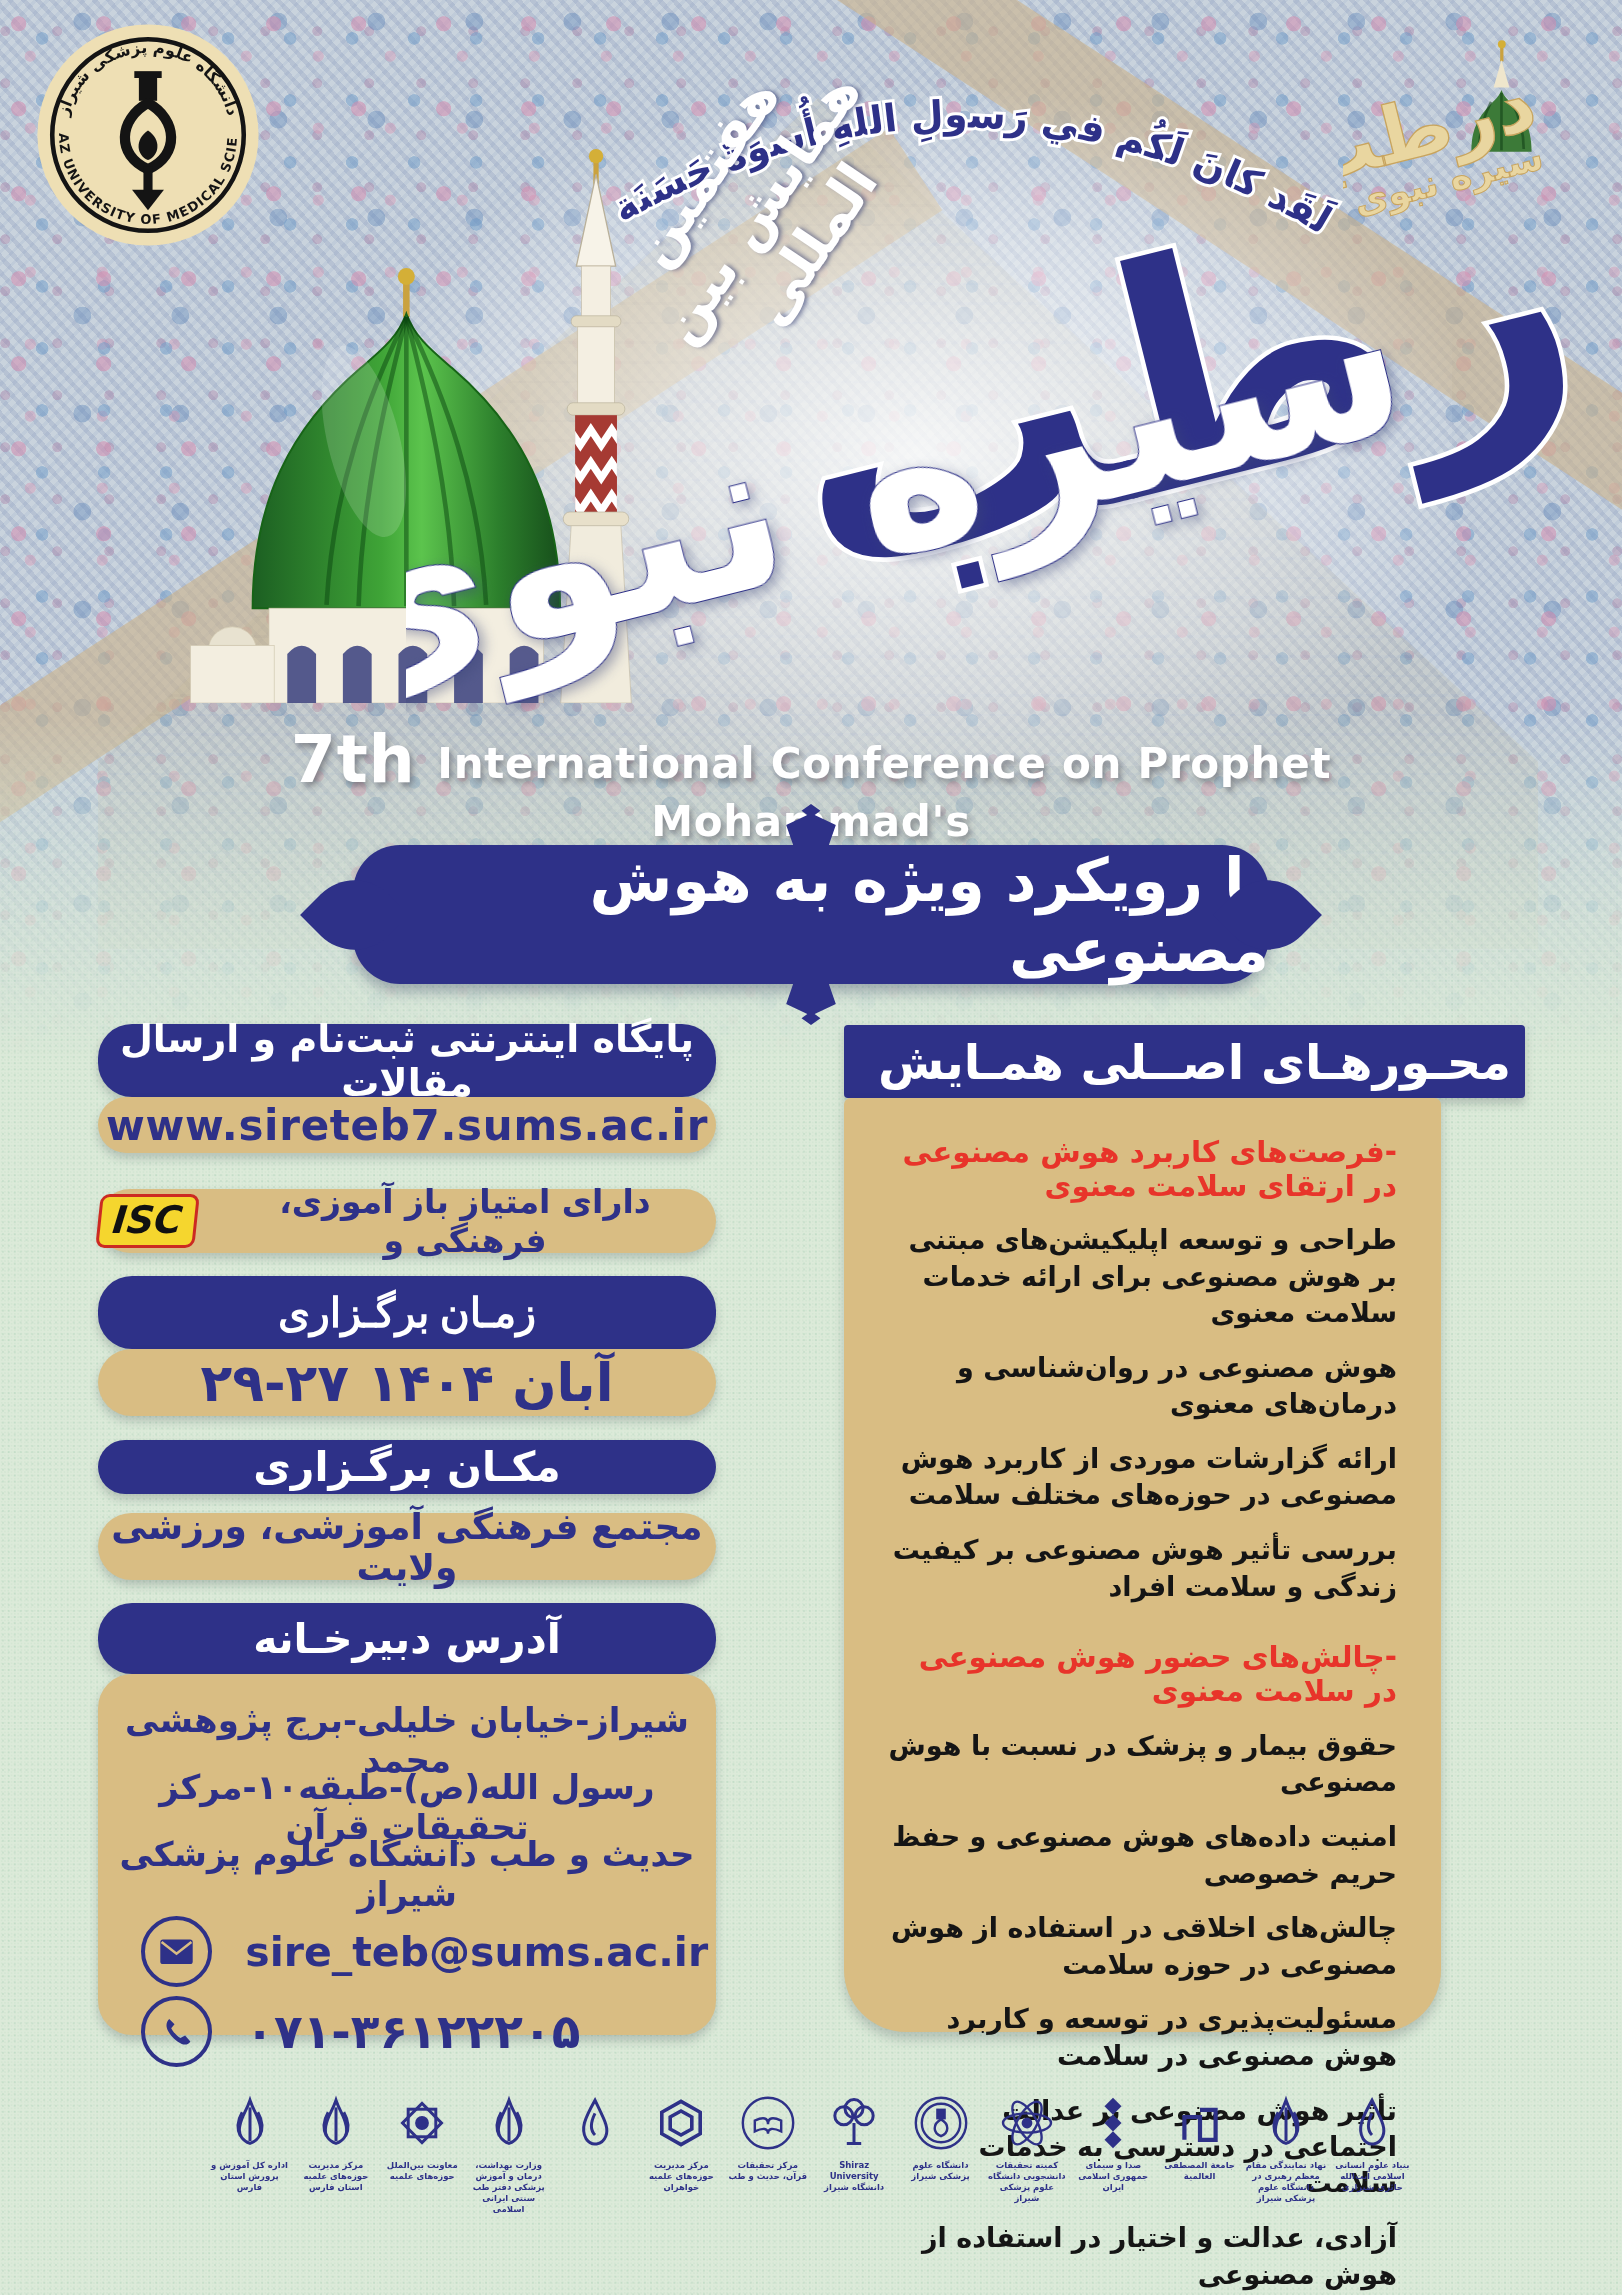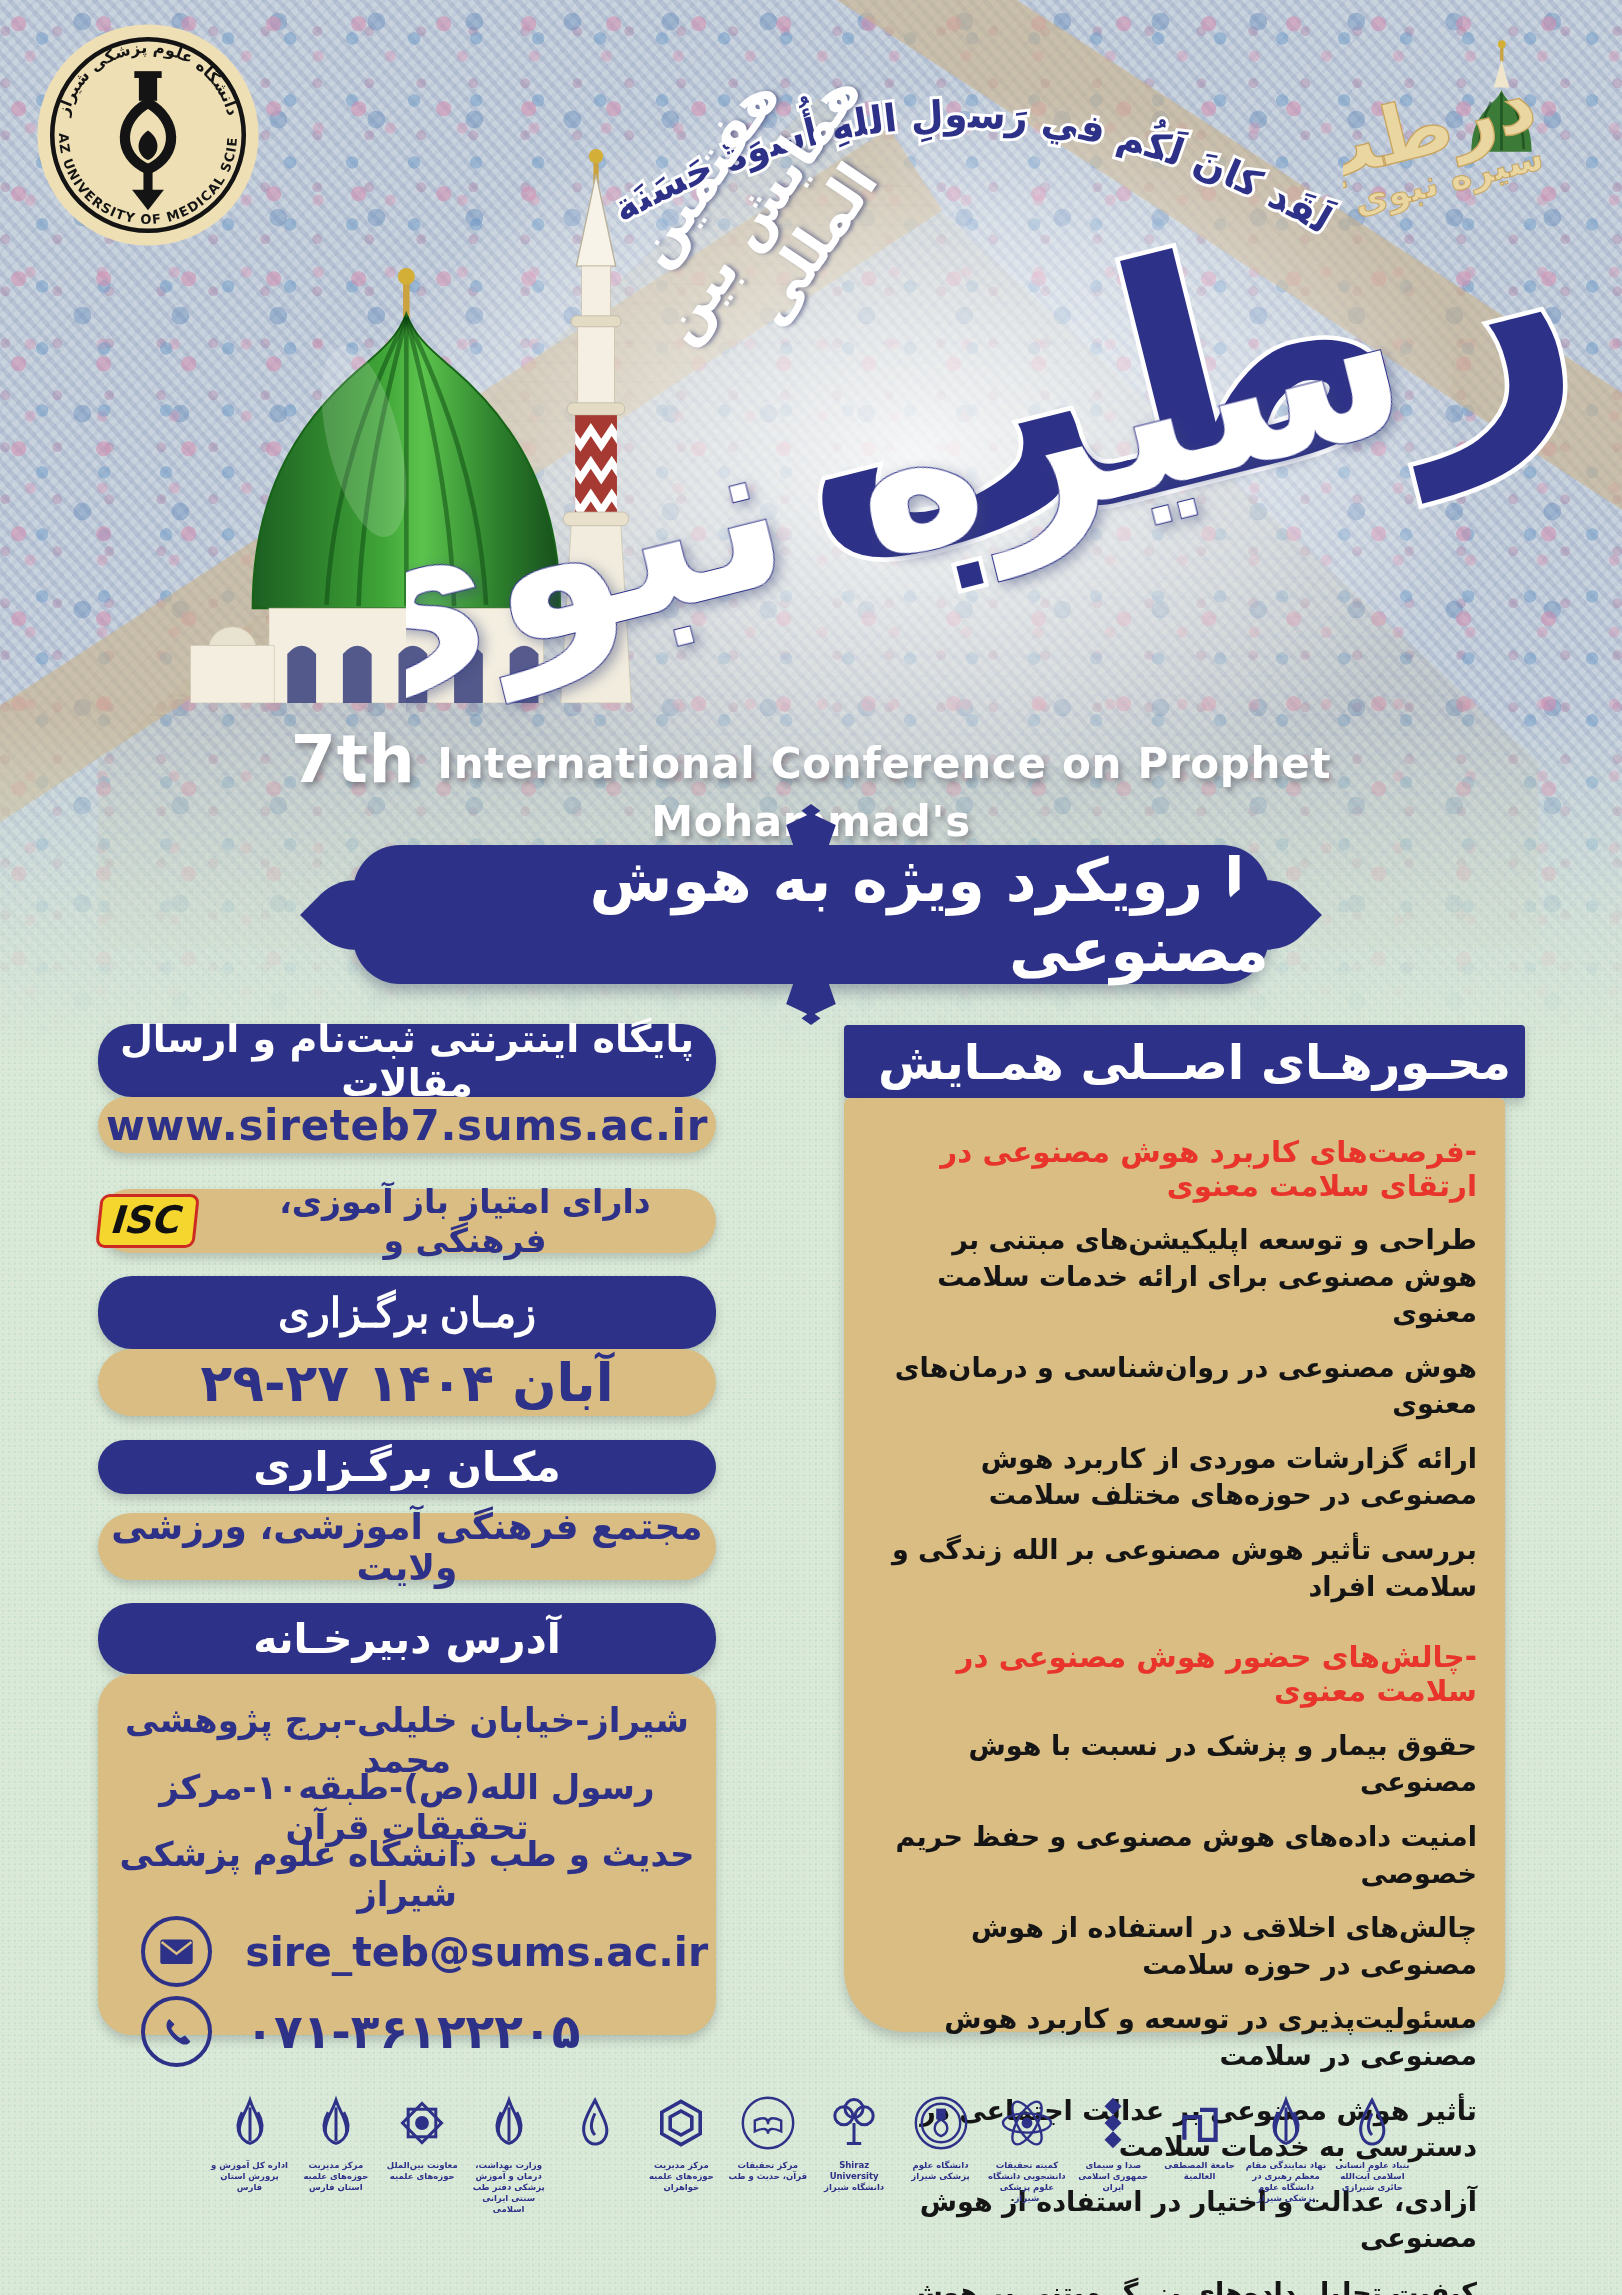--- a/index.html
+++ b/index.html
@@ -78,22 +78,22 @@
     align-items:center;justify-content:center;width:100%;}
   .crow{display:flex;align-items:center;gap:33px;width:86%;margin-top:9.2px;direction:ltr;justify-content:flex-start;}
   .cic{width:63px;height:63px;border:4.6px solid #2e3188;border-radius:50%;display:flex;align-items:center;
     justify-content:center;flex:0 0 auto;}
   .crow .ctx{font-size:41px;font-weight:bold;color:#2e3188;}
   .crow.phone .ctx{font-size:47px;}
   
   .topics-head{position:absolute;left:844px;top:1025px;width:661px;height:73px;background:#2e3188;
     color:#fff;display:flex;align-items:center;justify-content:center;font-size:48px;font-weight:bold;
     direction:rtl;border-radius:3.9px;box-shadow:0 5.2px 9.2px rgba(40,50,60,.22);padding-left:20px;}
-  .topics-body{position:absolute;left:844px;top:1098px;width:661px;height:934px;background:#d9bd83;
-    border-radius:6.5px 6.5px 62px 62px;box-sizing:border-box;padding:34px 28px 26px;direction:rtl;
+  .topics-body{position:absolute;left:844px;top:1098px;width:597px;height:934px;background:#d9bd83;
+    border-radius:6.5px 6.5px 62px 62px;box-sizing:border-box;padding:34px 44px 26px;direction:rtl;
     display:flex;flex-direction:column;box-shadow:0 6.5px 10.5px rgba(40,50,60,.22);}
   .t-head{color:#e8342a;font-size:29.4px;font-weight:bold;text-align:right;margin:17px 0 19.6px;}
   .t-head:first-child{margin-top:2.6px;}
   .t-item{color:#151515;font-size:27px;font-weight:bold;text-align:right;margin-bottom:18.3px;line-height:1.35;}
   
   .footer-logos{position:absolute;left:209px;top:2093px;width:1204px;display:flex;
     justify-content:space-between;align-items:flex-start;}
   .logo{width:81px;display:flex;flex-direction:column;align-items:center;gap:6.5px;}
   .lg-ic{width:60px;height:60px;color:#2e3188;}
   .lg-cap{font-size:8.5px;line-height:1.3;color:#2e3188;text-align:center;direction:rtl;font-weight:bold;
@@ -328,21 +328,21 @@
       <span class="ctx">۰۷۱-۳۶۱۲۲۲۰۵</span>
     </div>
   </div>
 
   <div class="topics-head">محـورهـای اصــلی همـایش</div>
   <div class="topics-body" id="topics-body">
       <div class="t-head">-فرصت‌های کاربرد هوش مصنوعی در ارتقای سلامت معنوی</div>
       <div class="t-item">طراحی و توسعه اپلیکیشن‌های مبتنی بر هوش مصنوعی برای ارائه خدمات سلامت معنوی</div>
       <div class="t-item">هوش مصنوعی در روان‌شناسی و درمان‌های معنوی</div>
       <div class="t-item">ارائه گزارشات موردی از کاربرد هوش مصنوعی در حوزه‌های مختلف سلامت</div>
-      <div class="t-item">بررسی تأثیر هوش مصنوعی بر الله زندگی و سلامت افراد</div>
+      <div class="t-item">بررسی تأثیر هوش مصنوعی بر کیفیت زندگی و سلامت افراد</div>
       <div class="t-head">-چالش‌های حضور هوش مصنوعی در سلامت معنوی</div>
       <div class="t-item">حقوق بیمار و پزشک در نسبت با هوش مصنوعی</div>
       <div class="t-item">امنیت داده‌های هوش مصنوعی و حفظ حریم خصوصی</div>
       <div class="t-item">چالش‌های اخلاقی در استفاده از هوش مصنوعی در حوزه سلامت</div>
       <div class="t-item">مسئولیت‌پذیری در توسعه و کاربرد هوش مصنوعی در سلامت</div>
       <div class="t-item">تأثیر هوش مصنوعی بر عدالت اجتماعی در دسترسی به خدمات سلامت</div>
       <div class="t-item">آزادی، عدالت و اختیار در استفاده از هوش مصنوعی</div>
       <div class="t-item">کیفیت تحلیل داده‌های بزرگ مبتنی بر هوش مصنوعی در سلامت معنوی</div>
     </div>
 

